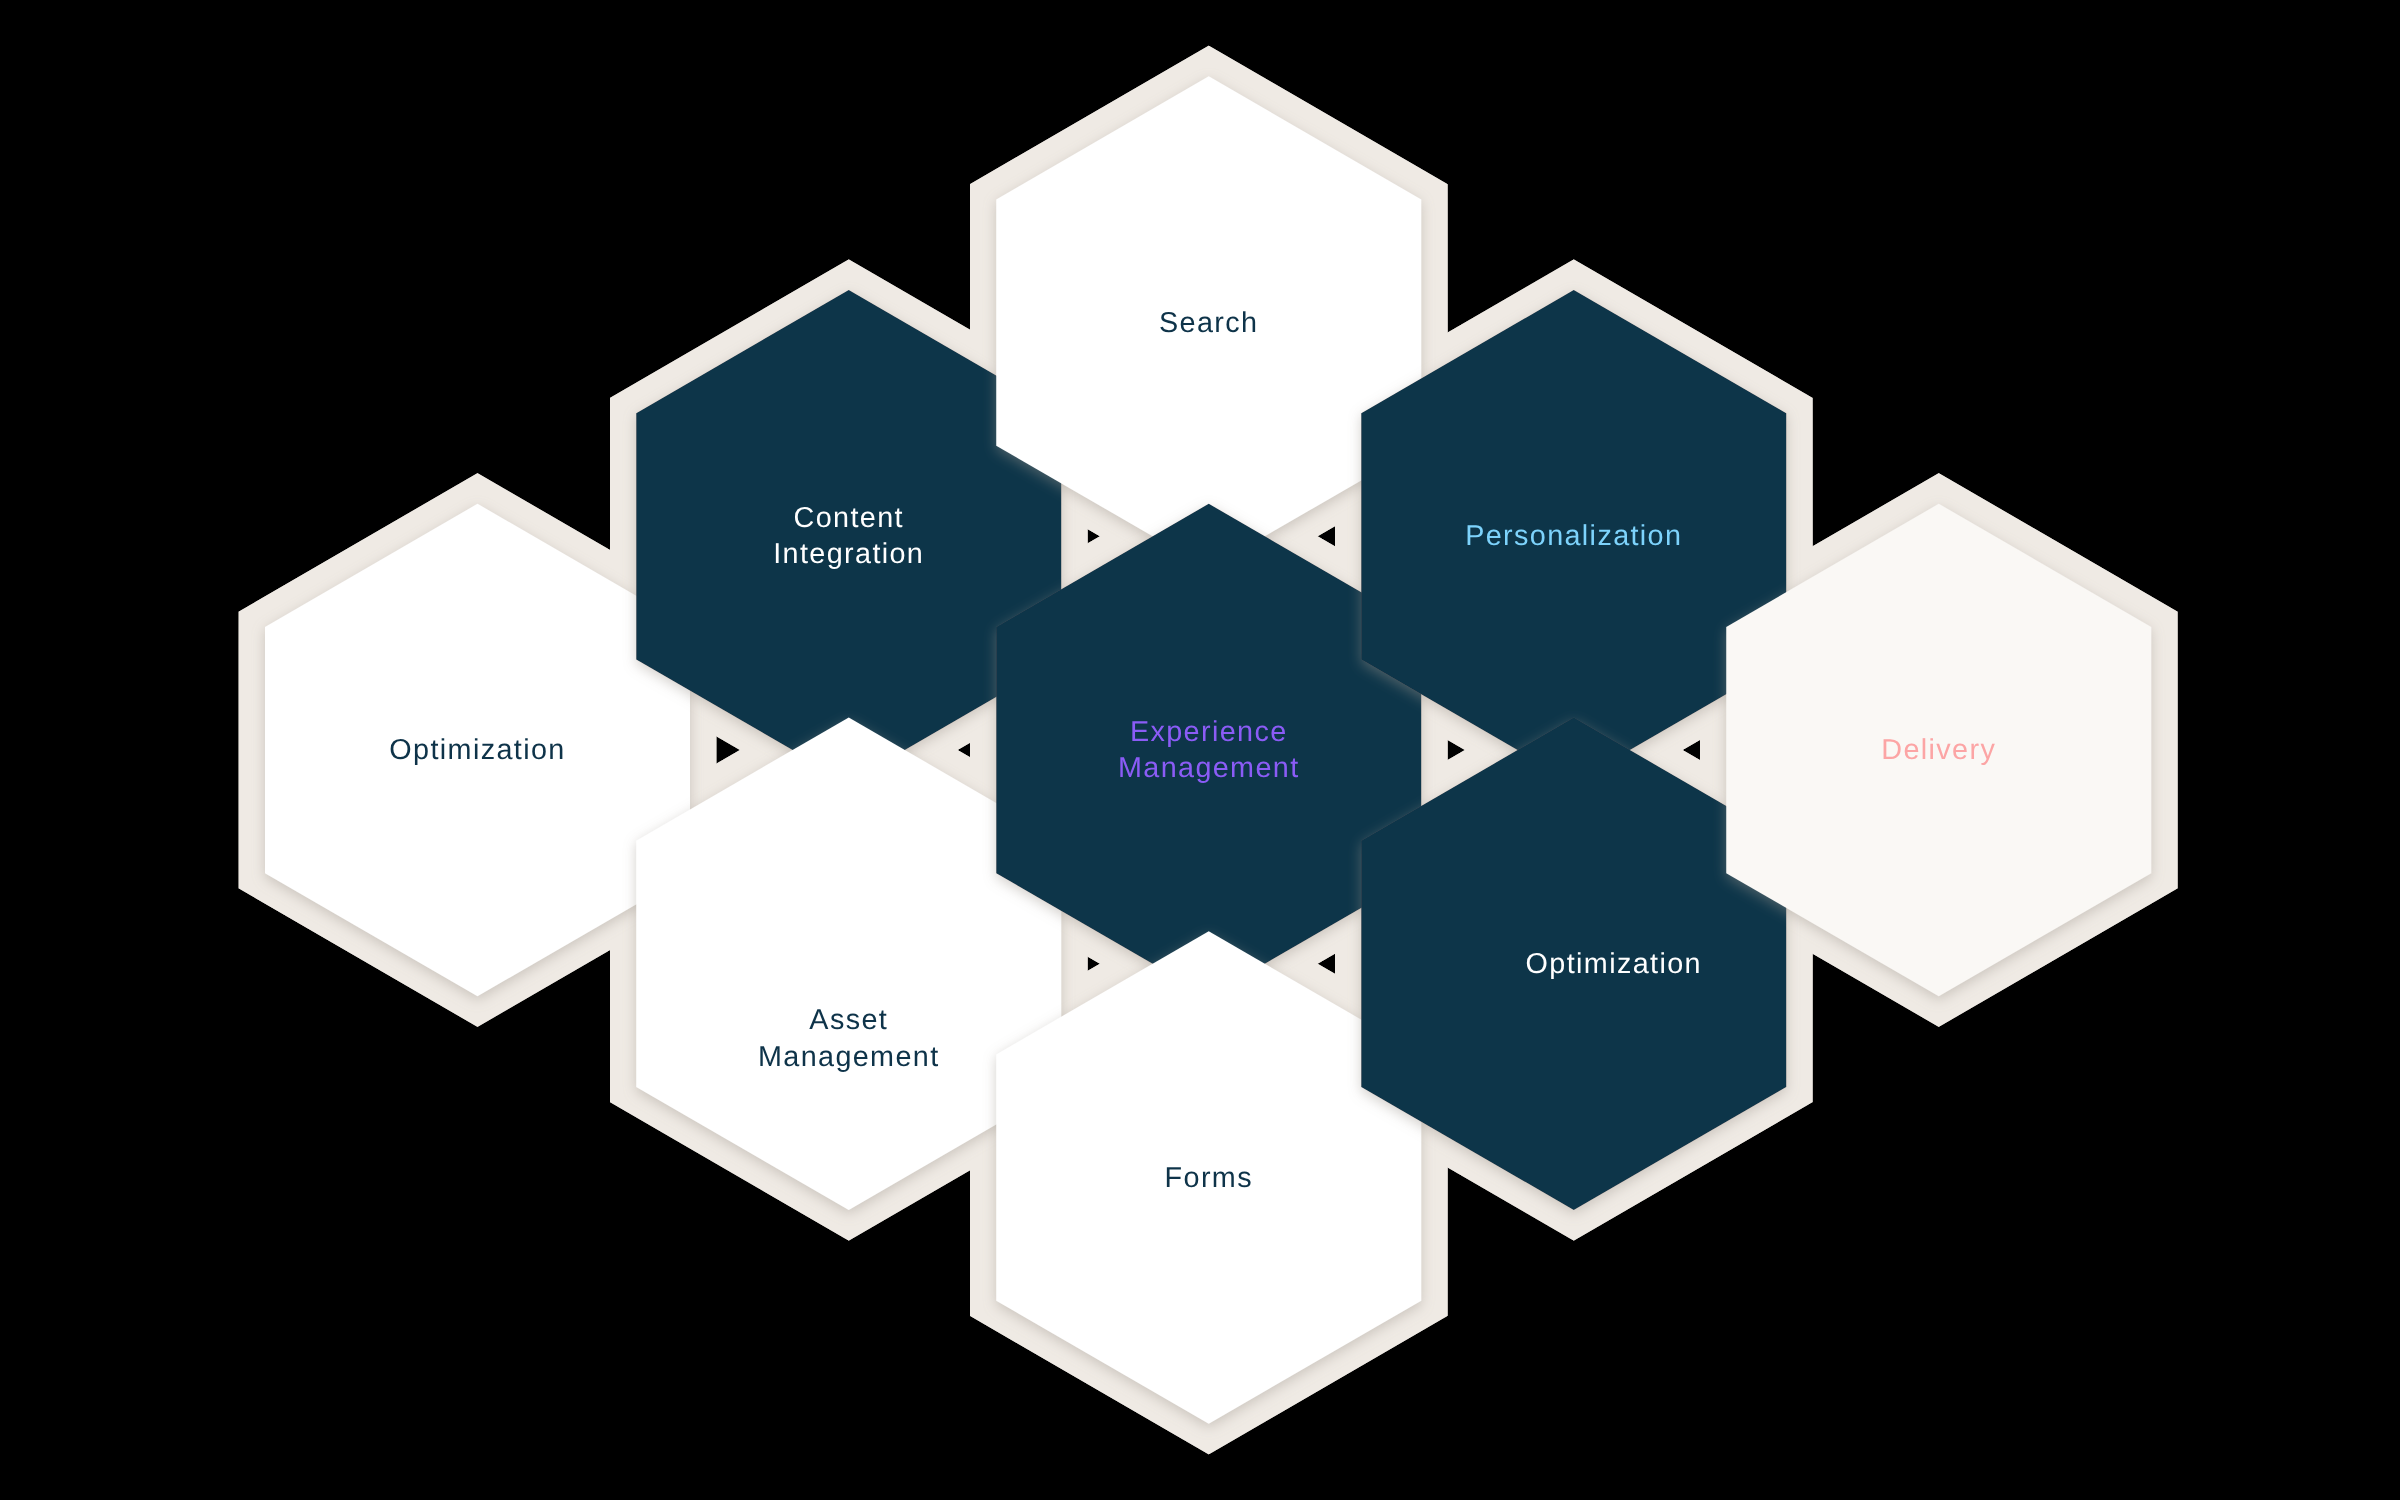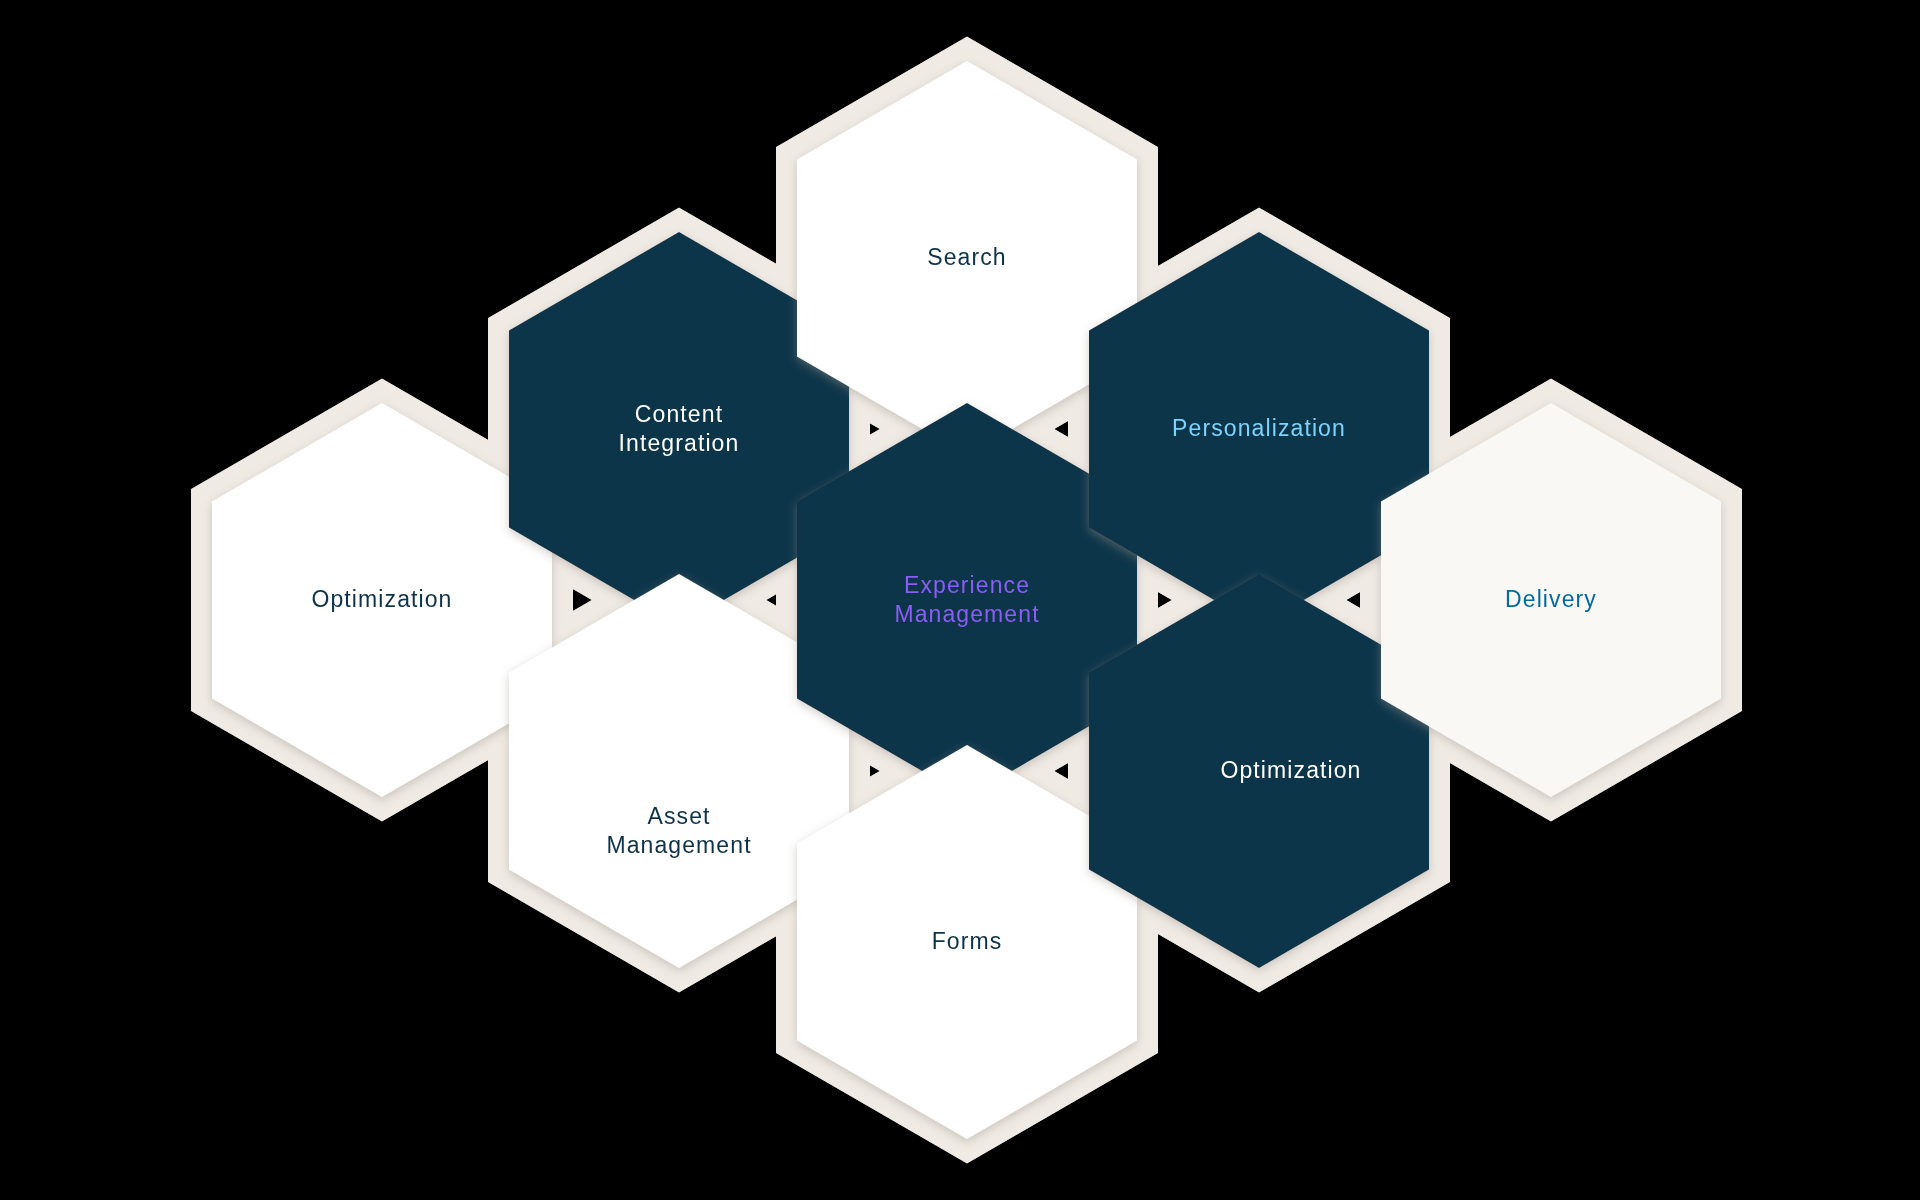--- a/index.html
+++ b/index.html
@@ -108,16 +108,16 @@
       <div class="hex-label light-text" style="left: 679px; top: 429px; color: rgb(255, 255, 255);">Content
 Integration</div>
       <div class="hex-label dark-text" style="left: 679px; top: 812px; color: rgb(14, 51, 73); margin-top: 19px;">Asset
 Management</div>
       <div class="hex-label dark-text" style="left: 967px; top: 258px; color: rgb(14, 51, 73);">Search</div>
       <div class="hex-label light-text" style="left: 967px; top: 600px; color: #8b5cf6;">Experience
 Management</div>
       <div class="hex-label dark-text" style="left: 967px; top: 942px; color: rgb(14, 51, 73);">Forms</div>
       <div class="hex-label light-text" style="left: 1259px; top: 429px; color: #7dd3fc;">Personalization</div>
       <div class="hex-label light-text" style="left: 1259px; top: 771px; color: rgb(255, 255, 255); margin-left: 32px;">Optimization</div>
-      <div class="hex-label dark-text" style="left: 1551px; top: 600px; color: #0369a1;">Delivery</div>
+      <div class="hex-label dark-text" style="left: 1551px; top: 600px; color: #fca5a5;">Delivery</div>
     </div>
 
 </div>
 
 </body></html>

